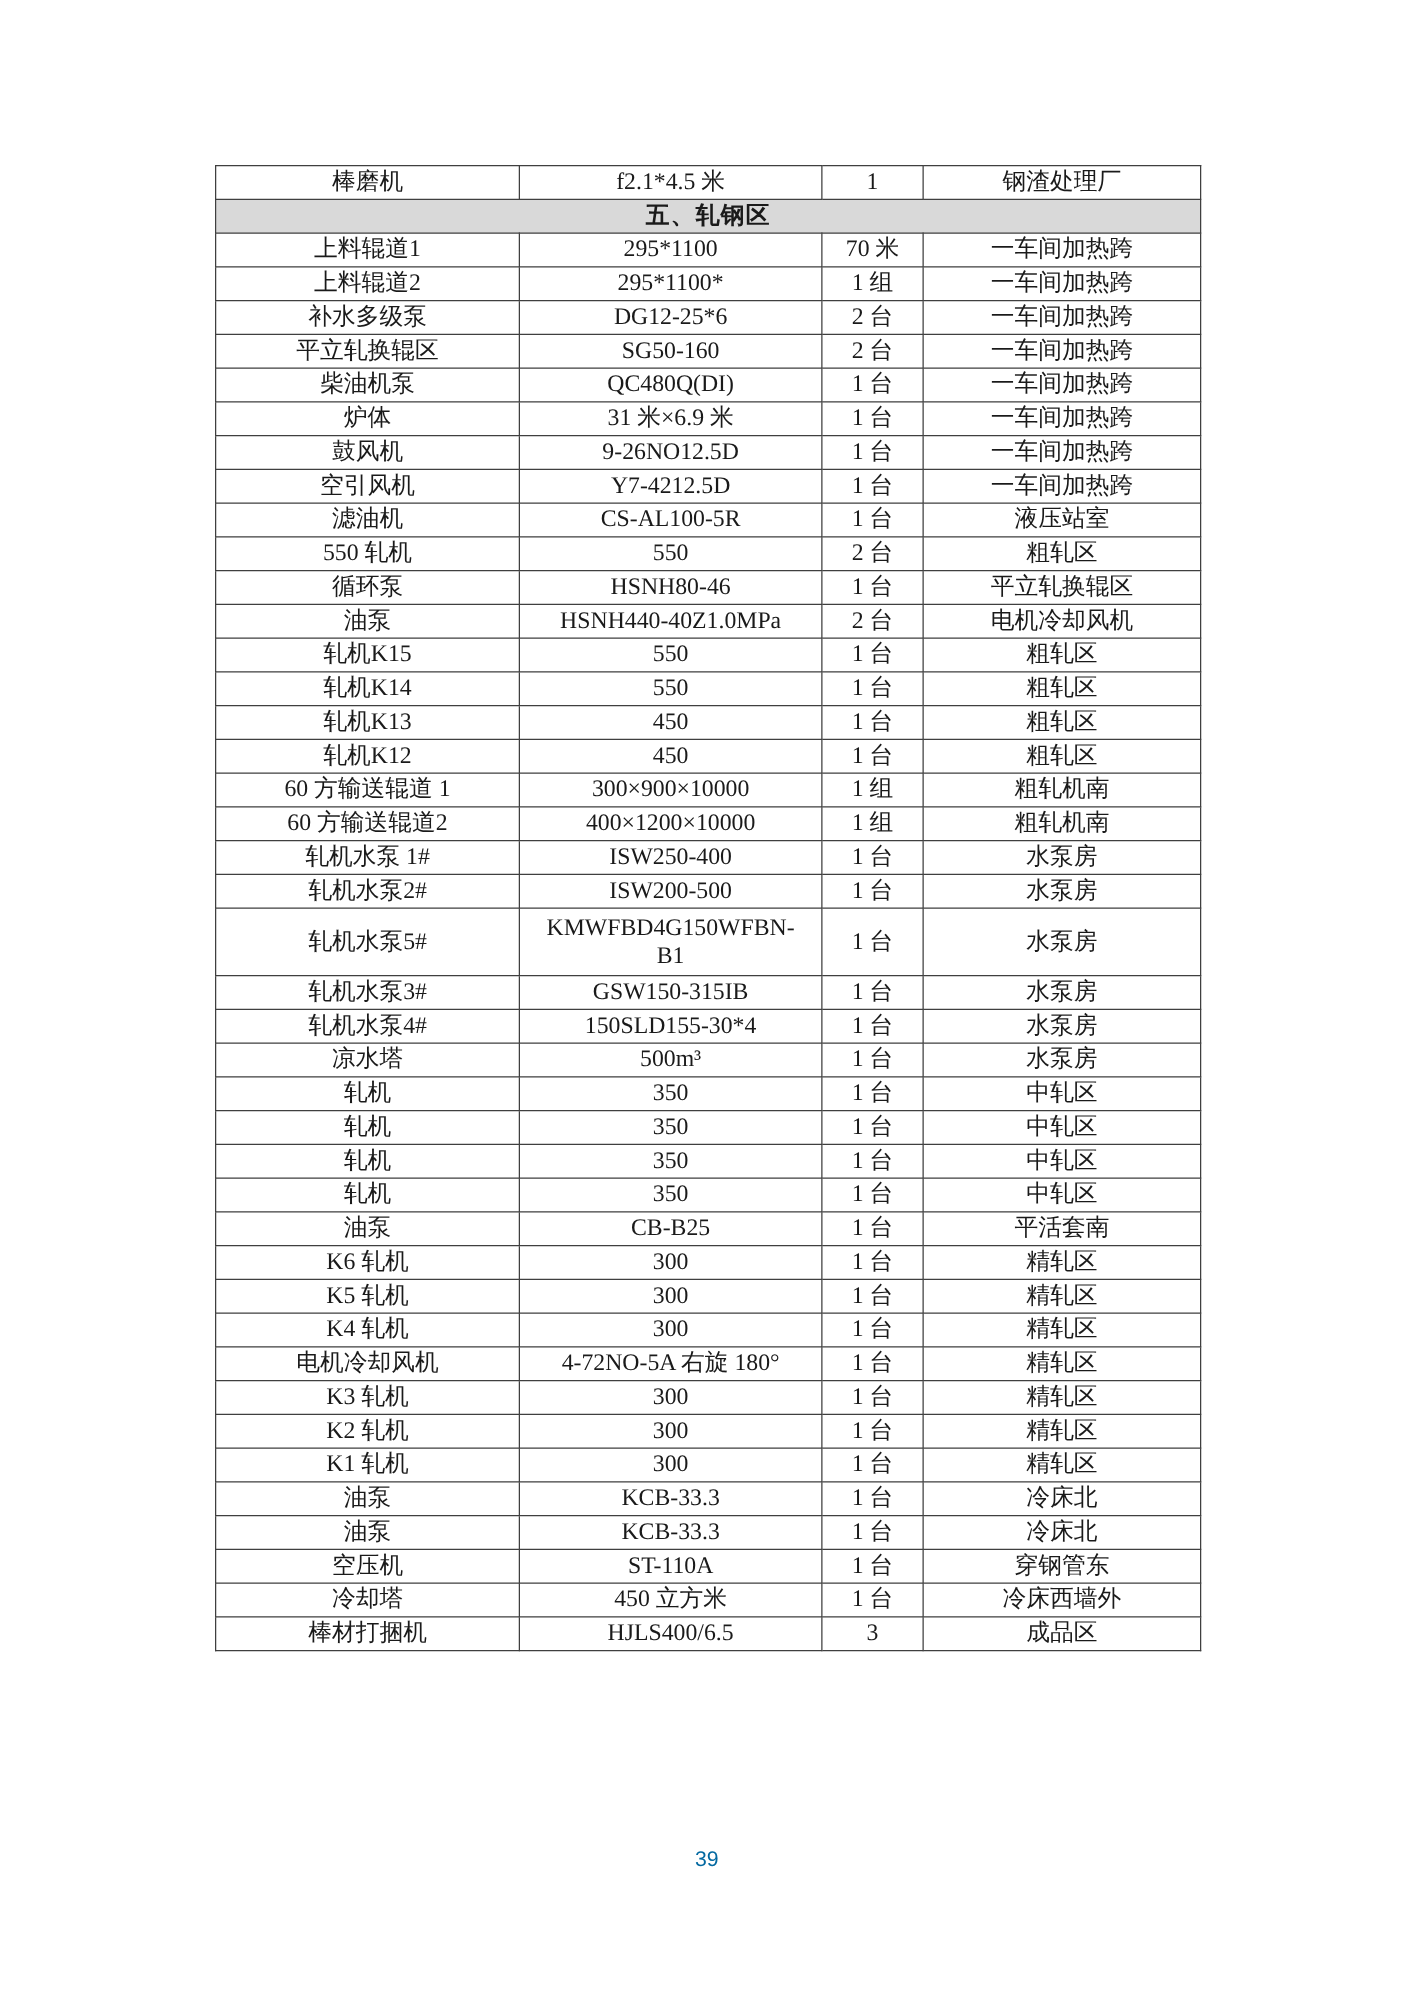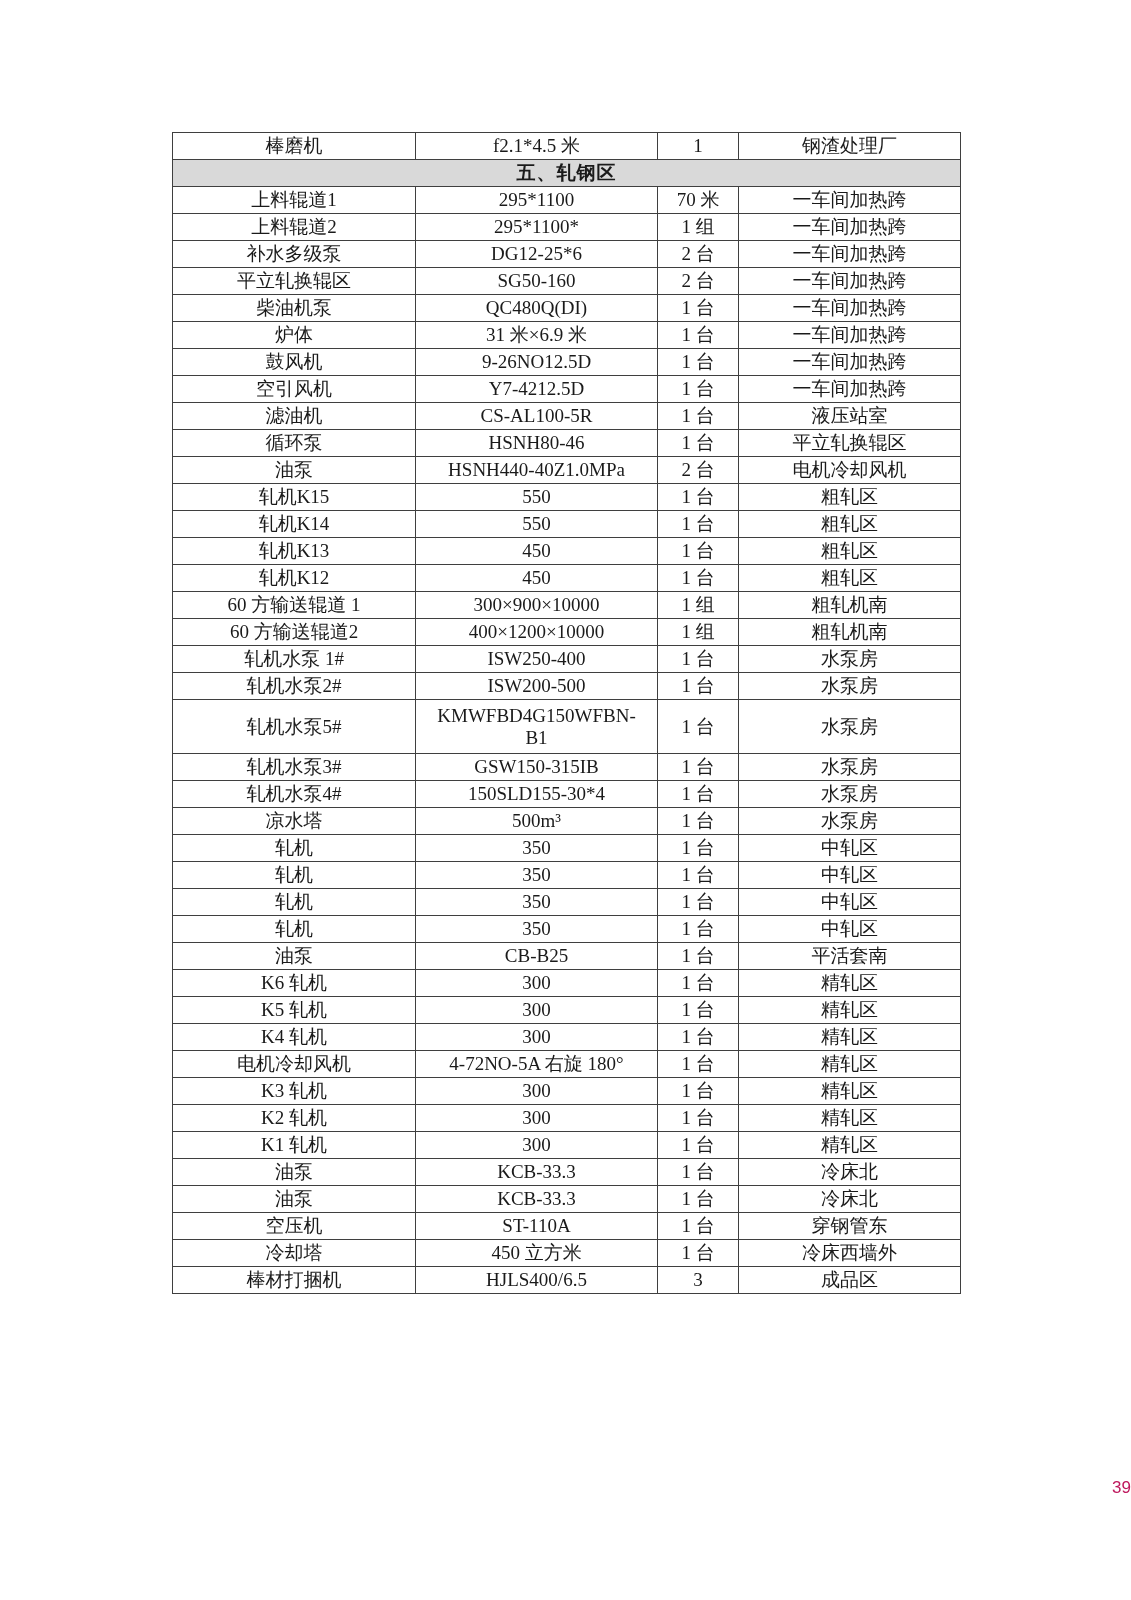--- a/index.html
+++ b/index.html
@@ -41,24 +41,24 @@
   table.equipment tr.section-row td {
     background: var(--section-bg);
     font-weight: bold;
     letter-spacing: 1px;
   }
   .page-number {
     position: absolute;
     top: 1478px;
     left: 0;
     width: 100%;
-    text-align: right;
+    text-align: center;
     font-family: "Liberation Sans", sans-serif;
     font-size: 17px;
-    color: #be185d;
+    color: #0369a1;
   }
 </style>
 </head>
 <body>
 
 <div class="page">
 
   <table class="equipment">
     <colgroup>
       <col style="width:243px">
@@ -124,20 +124,26 @@
     <td>1 台</td>
     <td>一车间加热跨</td>
   </tr>
         <tr>
     <td>滤油机</td>
     <td>CS-AL100-5R</td>
     <td>1 台</td>
     <td>液压站室</td>
   </tr>
         <tr>
+    <td>550 轧机</td>
+    <td>550</td>
+    <td>2 台</td>
+    <td>粗轧区</td>
+  </tr>
+        <tr>
     <td>循环泵</td>
     <td>HSNH80-46</td>
     <td>1 台</td>
     <td>平立轧换辊区</td>
   </tr>
         <tr>
     <td>油泵</td>
     <td>HSNH440-40Z1.0MPa</td>
     <td>2 台</td>
     <td>电机冷却风机</td>

